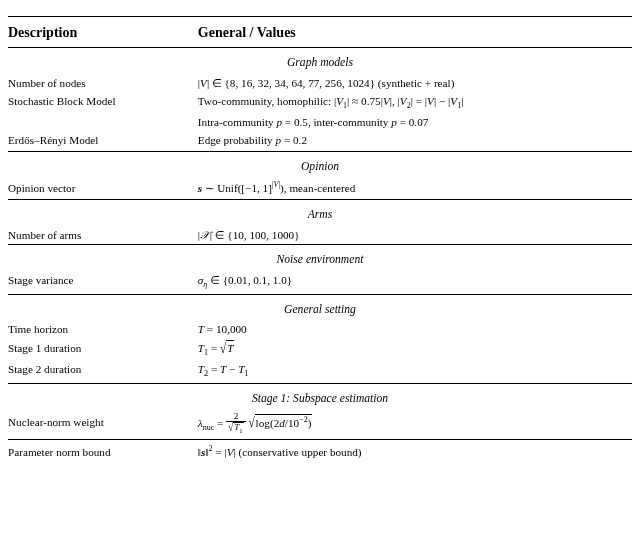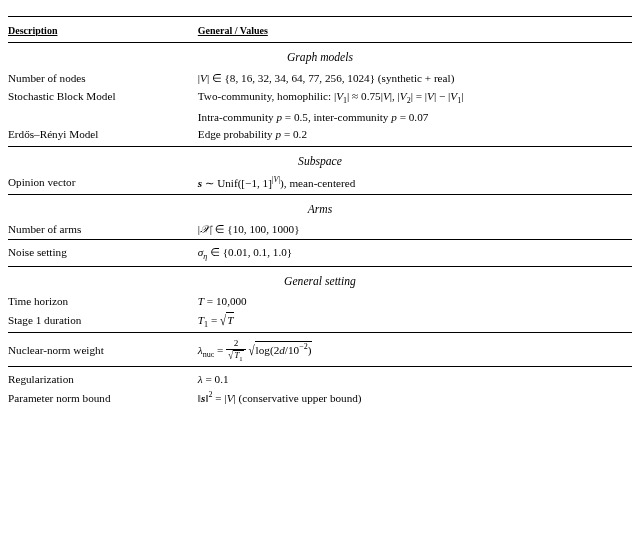--- a/index.html
+++ b/index.html
@@ -59,23 +59,22 @@
   }
   tr.rule-mid > td {
     border-top: 0.9px solid #000;
     height: 3px;
     font-size: 0;
     line-height: 0;
     padding: 0 !important;
   }
   tr.head td {
     font-weight: bold;
-    font-size: 10px;
+    font-size: 14px;
     padding: 4px 0 5px 0 !important;
-    text-decoration: underline;
   }
   tr.section td {
     text-align: center;
     font-style: italic;
     font-size: 11.6px;
     padding: 4px 0 3px 0 !important;
     margin-top: 46px;
   }
   tr.datarow td {
     padding: 1.5px 0 1.5px 0 !important;
@@ -157,21 +156,21 @@
       <td class="col-val">
         Edge probability <span class="mathit">p</span> = 0.2
       </td>
     </tr>
 
     <tr class="rule-mid">
           <td colspan="2"></td>
         </tr>
 
     <tr class="section">
-      <td colspan="2">Subspace</td>
+      <td colspan="2">Opinion</td>
     </tr>
     <tr class="datarow first last">
       <td class="col-desc">Opinion vector</td>
       <td class="col-val">
         <span class="bold-math">s</span> ∼ Unif([−1, 1]<sup>|<span class="mathit">V</span>|</sup>), mean-centered
       </td>
     </tr>
 
     <tr class="rule-mid">
           <td colspan="2"></td>
@@ -184,22 +183,25 @@
       <td class="col-desc">Number of arms</td>
       <td class="col-val">
         |<span class="mathit">𝒳</span>| ∈ {10, 100, 1000}
       </td>
     </tr>
 
     <tr class="rule-mid">
           <td colspan="2"></td>
         </tr>
 
+    <tr class="section">
+      <td colspan="2">Noise environment</td>
+    </tr>
     <tr class="datarow first last">
-      <td class="col-desc">Noise setting</td>
+      <td class="col-desc">Stage variance</td>
       <td class="col-val">
         <span class="mathit">σ</span><sub class="mathit">η</sub> ∈ {0.01, 0.1, 1.0}
       </td>
     </tr>
 
     <tr class="rule-mid">
           <td colspan="2"></td>
         </tr>
 
     <tr class="section">
@@ -210,44 +212,47 @@
       <td class="col-val">
         <span class="mathit">T</span> = 10,000
       </td>
     </tr>
     <tr class="datarow">
       <td class="col-desc">Stage 1 duration</td>
       <td class="col-val">
         <span class="mathit">T</span><sub>1</sub> = <span class="nowrap"><span class="radical">√</span><span class="sqrt"><span class="mathit">T</span></span></span>
       </td>
     </tr>
-
-    <tr class="rule-mid">
-          <td colspan="2"></td>
-        </tr>
-
+    <tr class="datarow last">
+      <td class="col-desc">Stage 2 duration</td>
+      <td class="col-val">
+        <span class="mathit">T</span><sub>2</sub> = <span class="mathit">T</span> − <span class="mathit">T</span><sub>1</sub>
+      </td>
+    </tr>
+
+    <tr class="rule-mid">
+          <td colspan="2"></td>
+        </tr>
+
+    <tr class="section">
+      <td colspan="2">Stage 1: Subspace estimation</td>
+    </tr>
     <tr class="datarow first last">
       <td class="col-desc">Nuclear-norm weight</td>
       <td class="col-val">
         <span class="mathit">λ</span><sub>nuc</sub> =
         <span class="frac"><span class="num">2</span><span class="den"><span class="nowrap"><span class="radical">√</span><span class="sqrt"><span class="mathit">T</span><sub>1</sub></span></span></span></span>
         <span class="nowrap"><span class="radical">√</span><span class="sqrt">log(2<span class="mathit">d</span>/10<sup>−2</sup>)</span></span>
       </td>
     </tr>
 
     <tr class="rule-mid">
           <td colspan="2"></td>
         </tr>
 
-    <tr class="datarow first">
-      <td class="col-desc">Regularization</td>
-      <td class="col-val">
-        <span class="mathit">λ</span> = 0.1
-      </td>
-    </tr>
     <tr class="datarow last">
       <td class="col-desc">Parameter norm bound</td>
       <td class="col-val">
         ‖<span class="bold-math">s</span>‖<sup>2</sup> = |<span class="mathit">V</span>| (conservative upper bound)
       </td>
     </tr>
 
   </tbody>
     </table>
 

